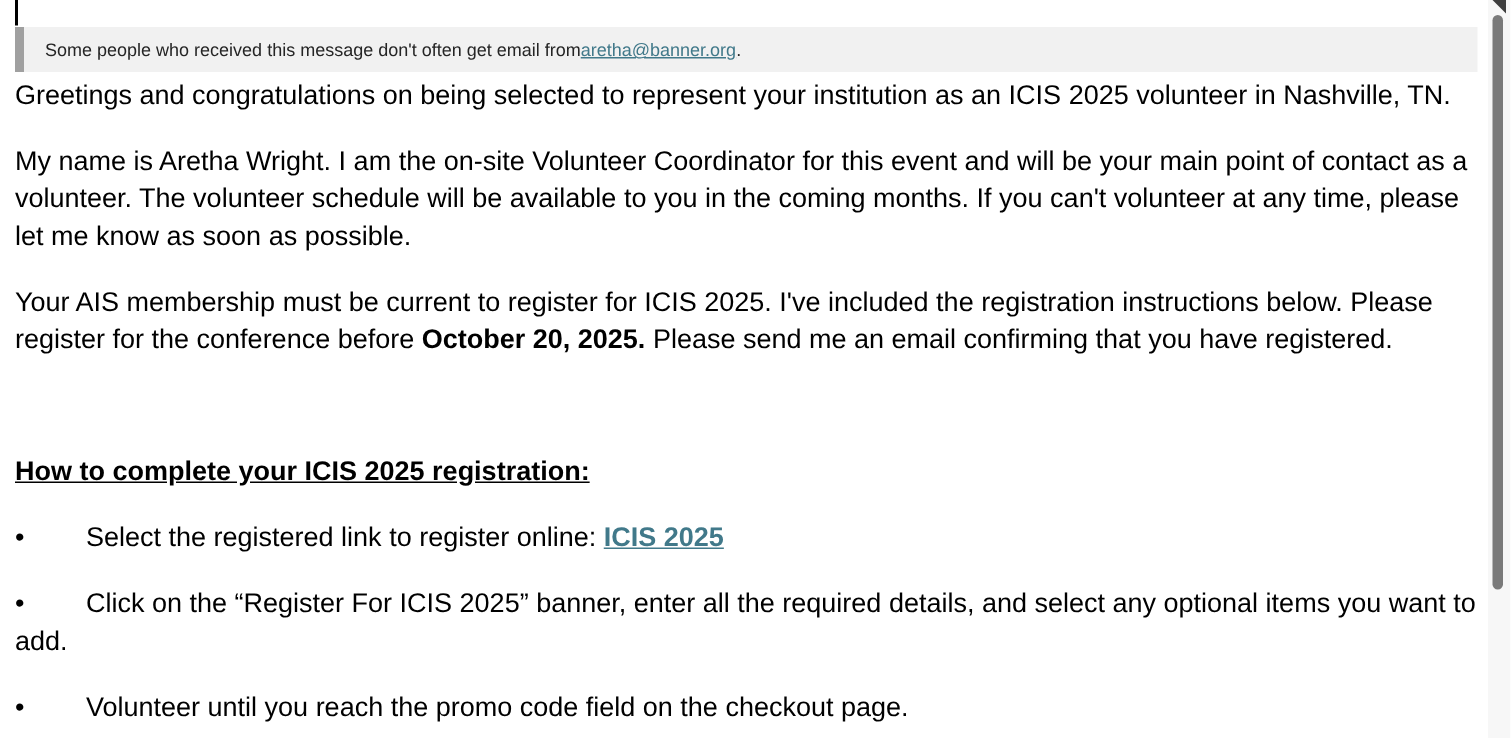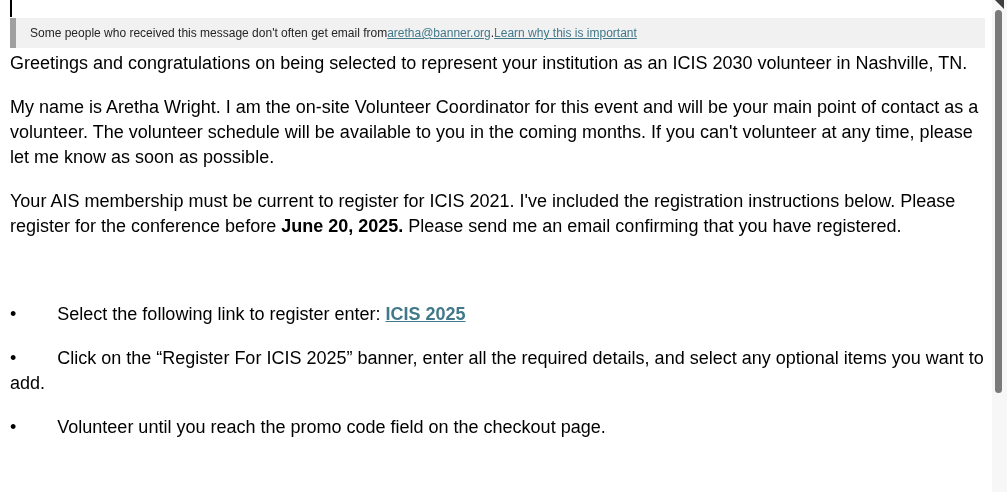--- a/index.html
+++ b/index.html
@@ -65,34 +65,34 @@
 <body>
 
 <div class="page">
 
   <div class="caret"></div>
 
   <div class="banner">
     <span>Some people who received this message don't often get email from </span>
       <a>aretha@banner.org</a>
       <span>. </span>
-      <a>Learn why this is important</a>
   </div>
 
   <div class="content">
-    <p>Greetings and congratulations on being selected to represent your institution as an ICIS 2030 volunteer in Nashville, TN.</p>
+    <p>Greetings and congratulations on being selected to represent your institution as an ICIS 2025 volunteer in Nashville, TN.</p>
 
     <p>My name is Aretha Wright. I am the on-site Volunteer Coordinator for this event and will be your main point of contact as a volunteer. The volunteer schedule will be available to you in the coming months. If you can't volunteer at any time, please let me know as soon as possible.</p>
 
-    <p><span>Your AIS membership must be current to register for ICIS 2021. I've included the registration instructions below. Please register for the conference before </span><span class="deadline">June 20, 2025.</span><span> Please send me an email confirming that you have registered.</span></p>
+    <p><span>Your AIS membership must be current to register for ICIS 2025. I've included the registration instructions below. Please register for the conference before </span><span class="deadline">October 20, 2025.</span><span> Please send me an email confirming that you have registered.</span></p>
 
     <p class="spacer"></p>
 
+    <p class="heading">How to complete your ICIS 2025 registration:</p>
 
-    <p><span>•</span><span class="tab"></span><span>Select the following link to register enter: </span><a class="link bold">ICIS 2025</a></p>
+    <p><span>•</span><span class="tab"></span><span>Select the registered link to register online: </span><a class="link bold">ICIS 2025</a></p>
 
     <p><span>•</span><span class="tab"></span><span>Click on the “Register For ICIS 2025” banner, enter all the required details, and select any optional items you want to add.</span></p>
 
     <p><span>•</span><span class="tab"></span><span>Volunteer until you reach the promo code field on the checkout page.</span></p>
   </div>
 
   <div class="scrollbar">
     <div class="corner-arrow"></div>
     <div class="scroll-thumb"></div>
   </div>

